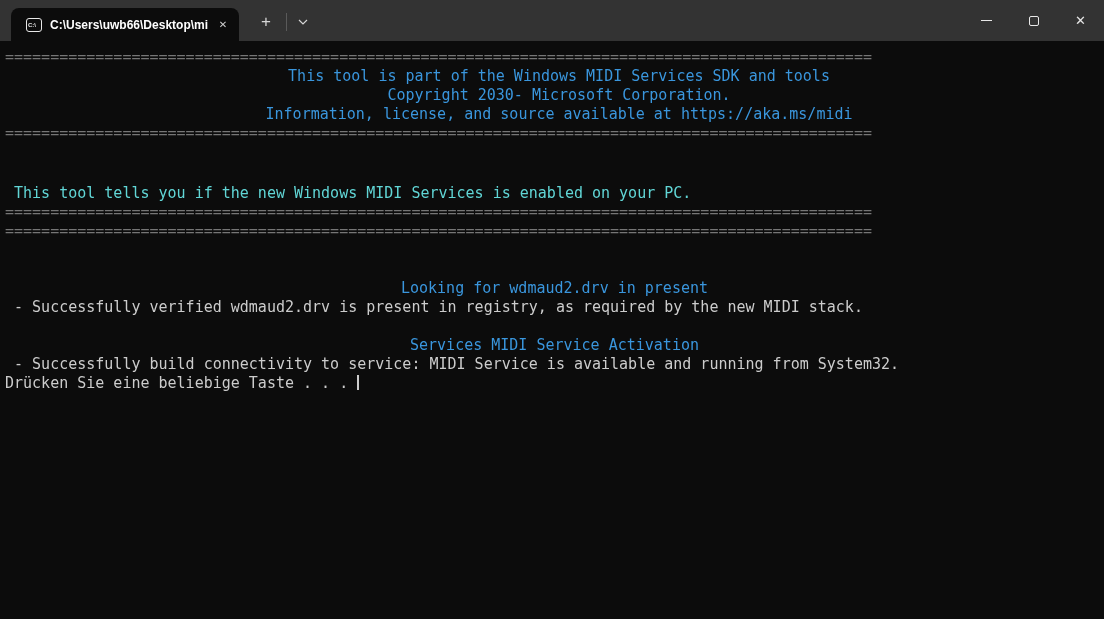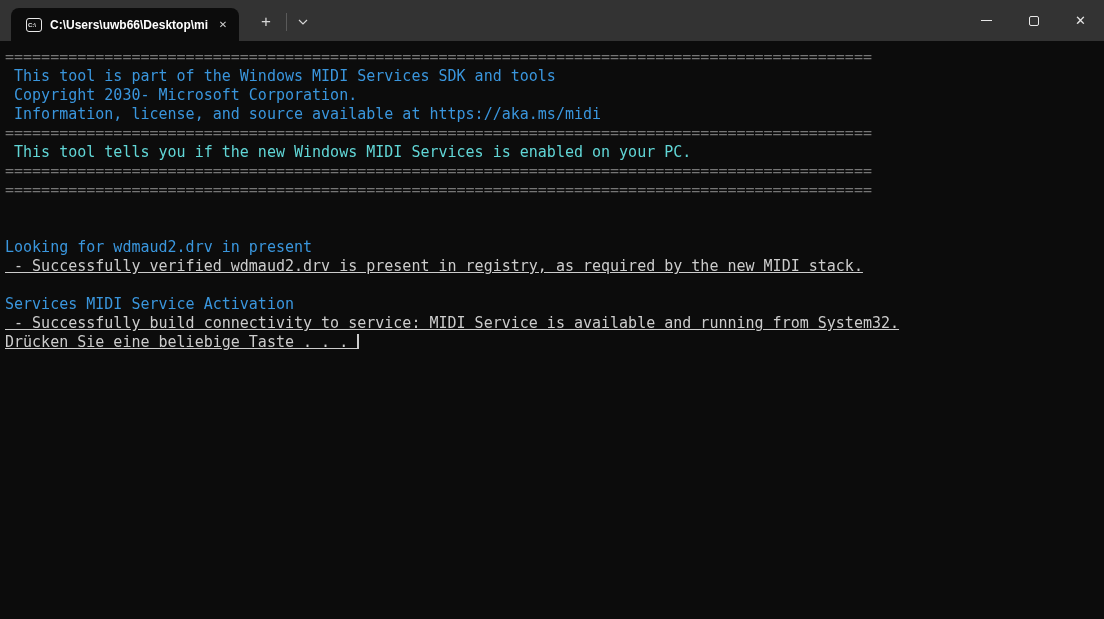--- a/index.html
+++ b/index.html
@@ -82,23 +82,23 @@
   }
   .term-content { margin-top: -12px; }
   .term-line {
     font-family: "DejaVu Sans Mono", "Liberation Mono", monospace;
     font-size: 15px;
     height: 19px; line-height: 19px;
     white-space: pre;
     letter-spacing: 0;
   }
   .c-gray  { color: #767676; }
-  .c-blue  { color: #3a96dd; }
-  .c-teal  { color: #61d6d6; }
-  .c-white { color: #cccccc; text-decoration: underline; }
+  .c-blue  { color: #3a96dd; text-align: center; }
+  .c-teal  { color: #61d6d6; margin-top: 41px; }
+  .c-white { color: #cccccc; }
   .cursor-bar {
     display: inline-block;
     width: 1.5px; height: 15px;
     background: #cccccc;
     vertical-align: -2px;
   }
 </style>
 </head>
 <body>
 

